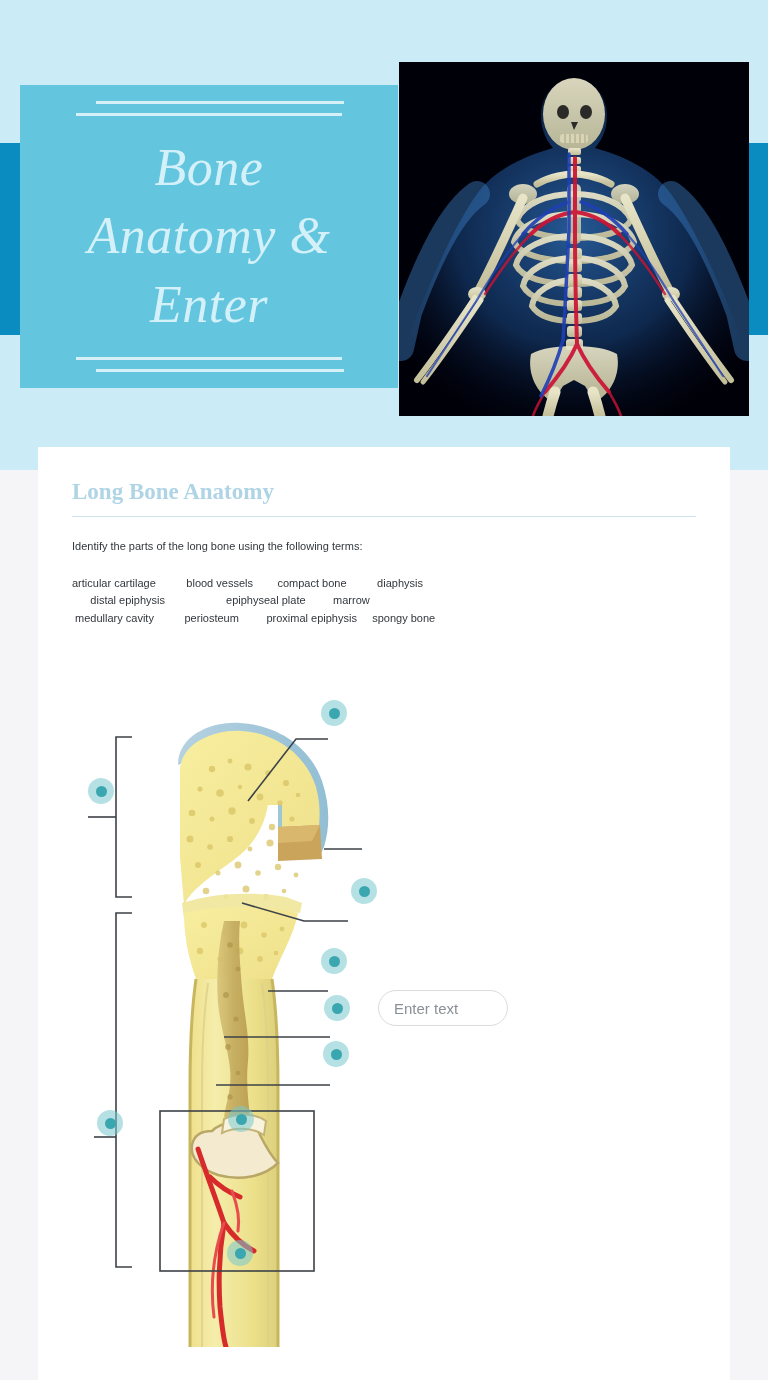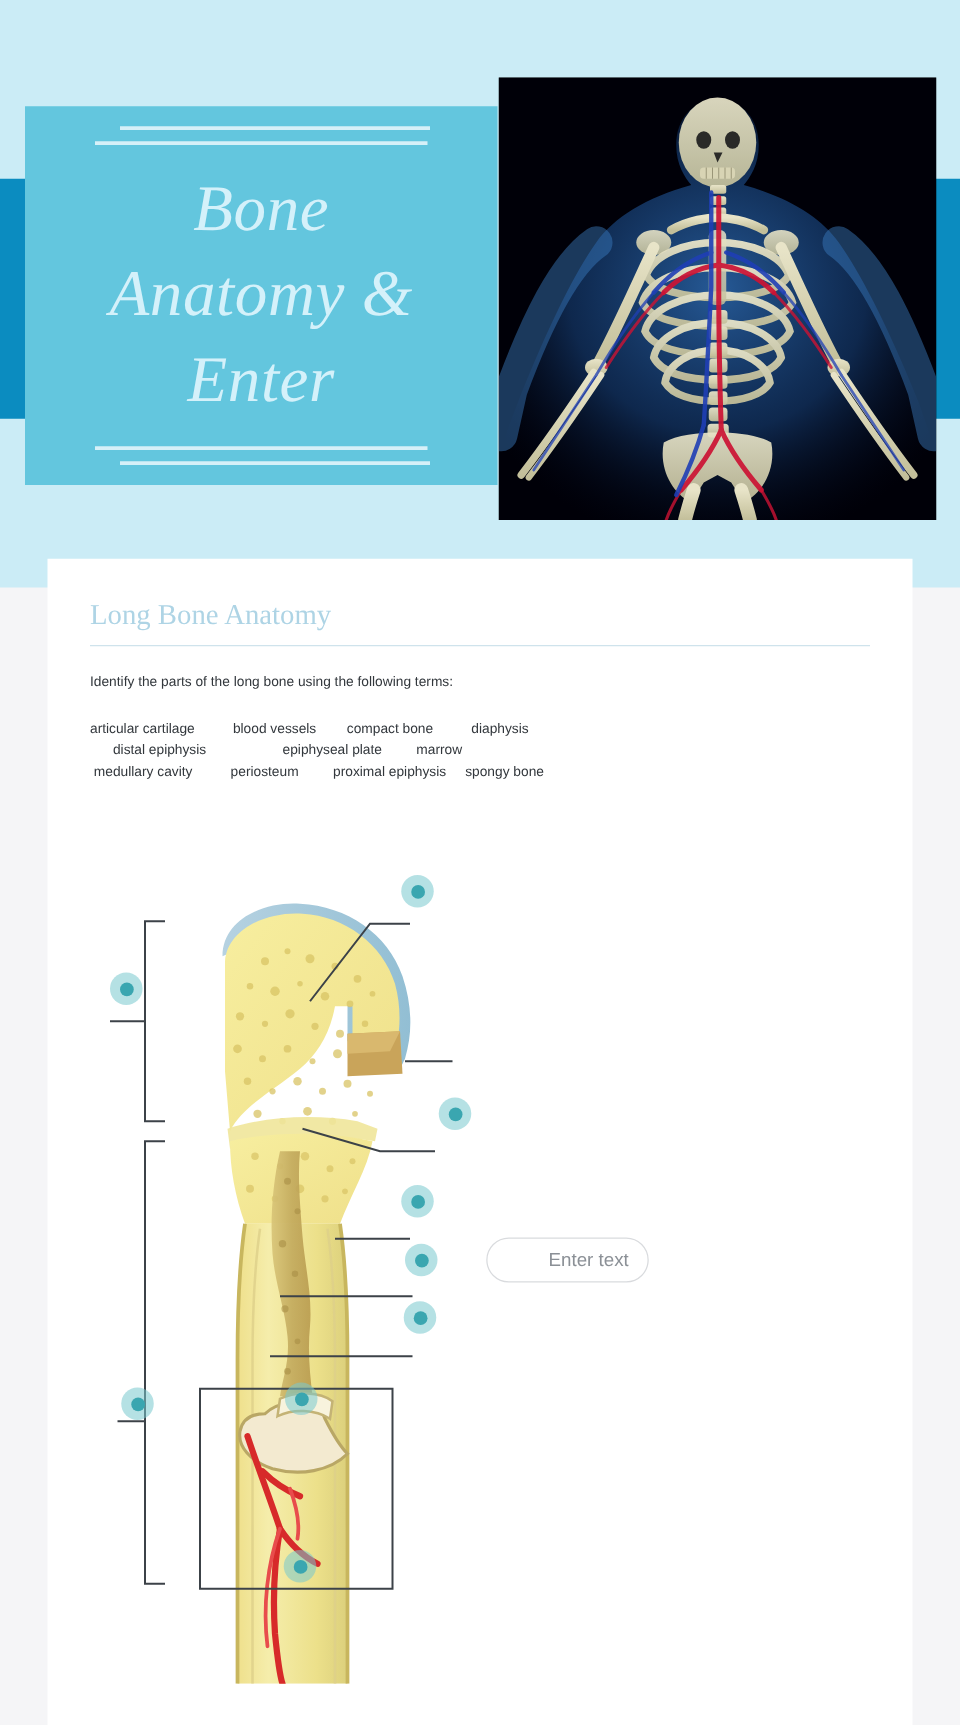--- a/index.html
+++ b/index.html
@@ -84,21 +84,21 @@
     left: 38px; top: 447px;
     width: 692px;
     min-height: 933px;
     background: #ffffff;
     padding: 32px 34px 0 34px;
   }
 
   .section-heading {
     font-family: "Liberation Serif", serif;
     font-size: 23px;
-    font-weight: 400;
+    font-weight: 700;
     color: #aed4e5;
     margin: 0 0 11px 0;
     padding: 0;
   }
   .section-divider {
     height: 1px;
     background: #cfe3ec;
     margin: 0 0 22px 0;
   }
 
@@ -479,16 +479,16 @@
       <div class="hotspot" style="left:249px; top:-7px;"></div>
       <div class="hotspot" style="left:16px; top:71px;"></div>
       <div class="hotspot" style="left:279px; top:171px;"></div>
       <div class="hotspot" style="left:249px; top:241px;"></div>
       <div class="hotspot" style="left:252px; top:288px;"></div>
       <div class="hotspot" style="left:251px; top:334px;"></div>
       <div class="hotspot" style="left:156px; top:399px;"></div>
       <div class="hotspot" style="left:25px; top:403px;"></div>
       <div class="hotspot" style="left:155px; top:533px;"></div>
 
-      <input class="answer-input" type="text" style="left: 317px; top: 283px; text-align: right;" placeholder="Enter text">
+      <input class="answer-input" type="text" style="left: 306px; top: 283px;" placeholder="Enter text">
     </div>
   </div>
 </div>
 
 </body></html>

